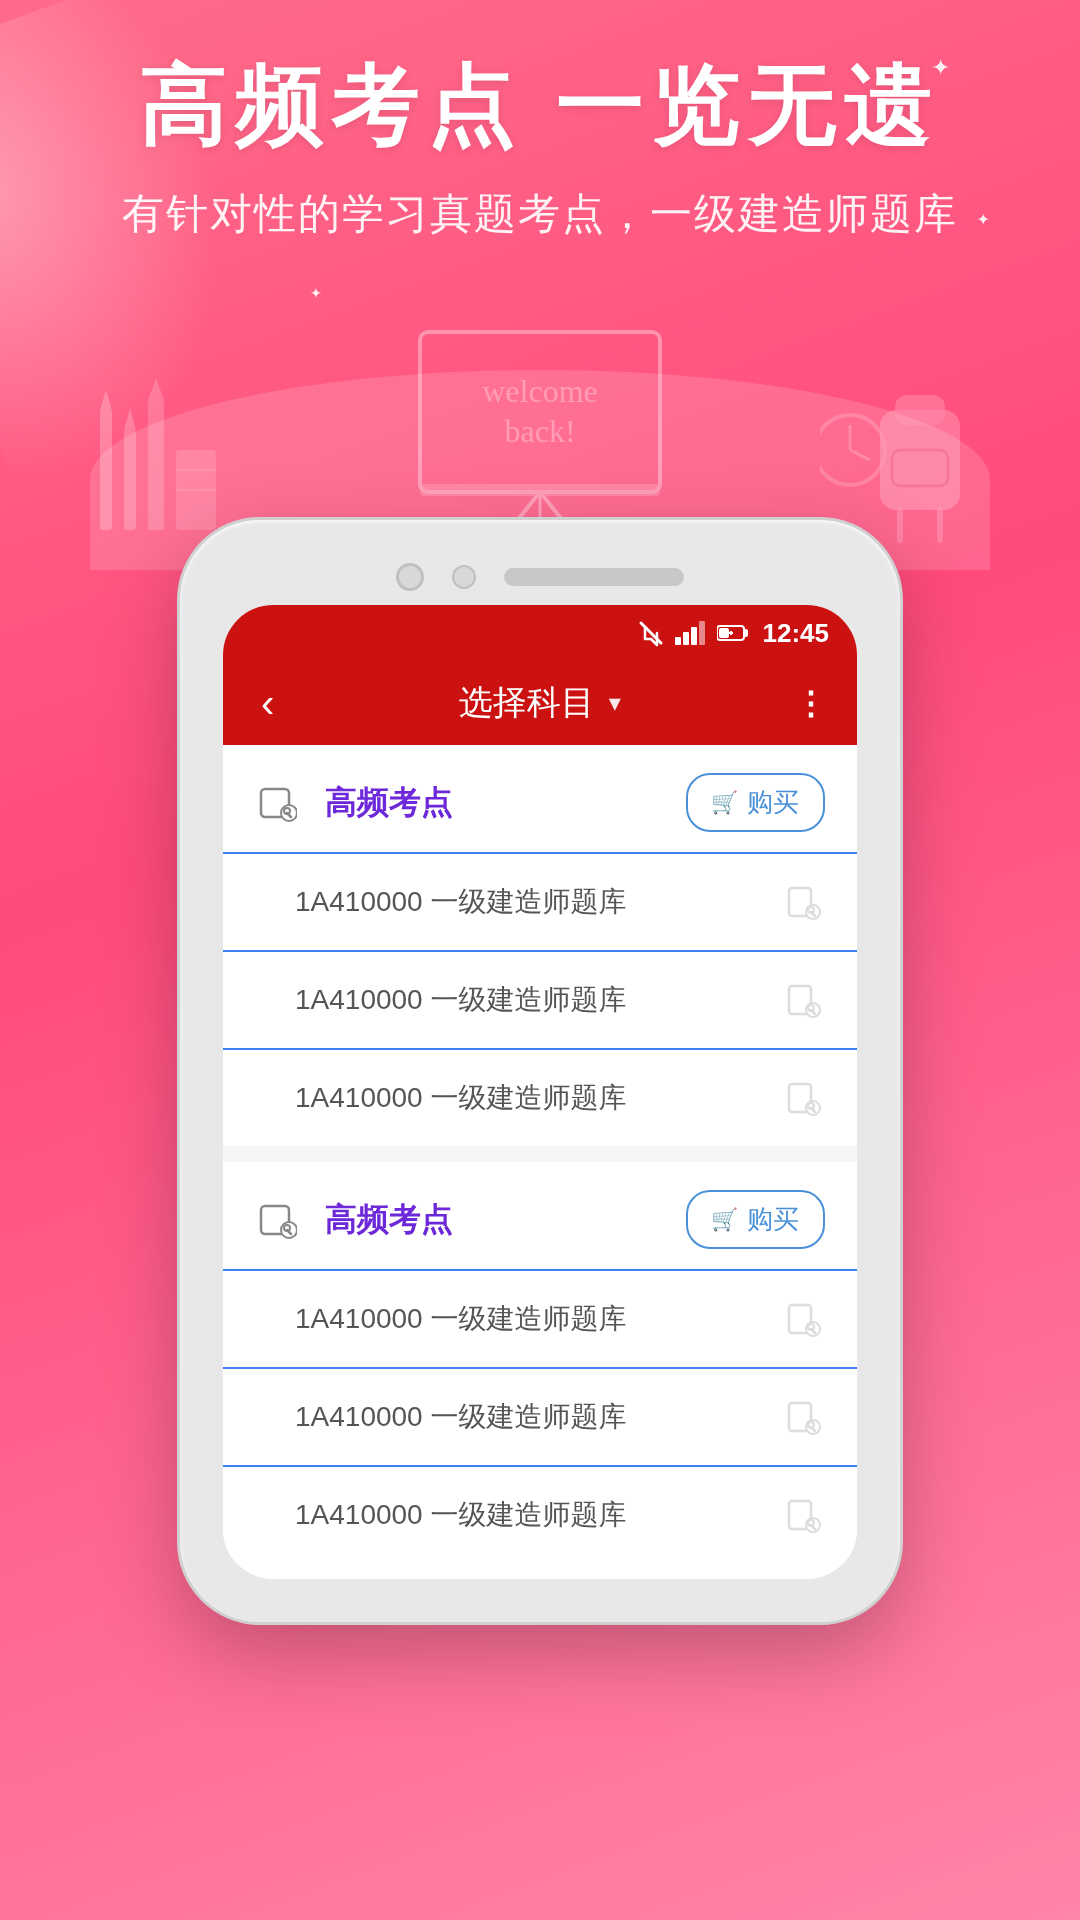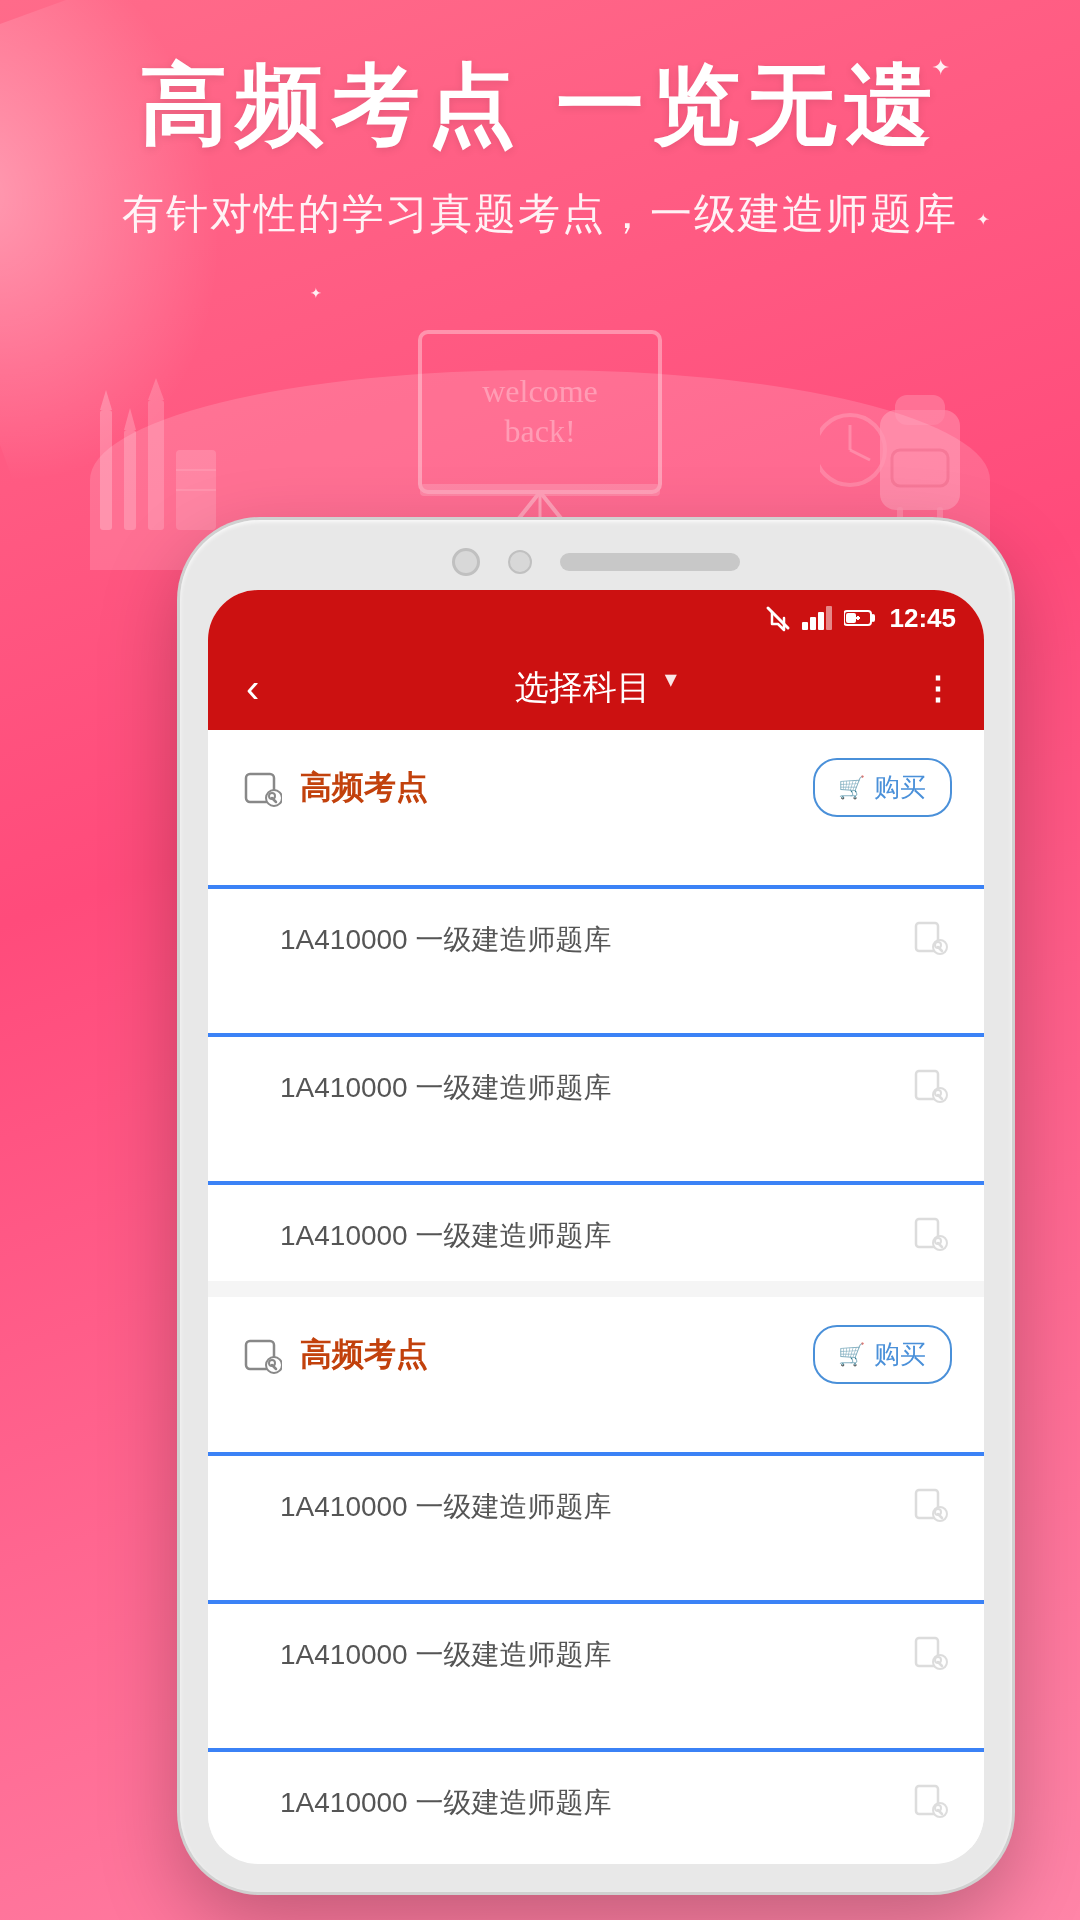--- a/index.html
+++ b/index.html
@@ -114,24 +114,24 @@
     .phone-wrapper {
       position: absolute;
       top: 520px;
       left: 50%;
       transform: translateX(-50%);
       width: 720px;
     }
 
     
     .phone-shell {
-      width: 832px;
+      width: 720px;
       background: #e8e8e8;
       border-radius: 80px;
-      padding: 28px;
+      padding: 43px;
       box-shadow:
         0 0 0 3px #d0d0d0,
         0 30px 80px rgba(0,0,0,0.25),
         inset 0 2px 4px rgba(255,255,255,0.8);
       position: relative;
     }
 
     
     .phone-top {
       display: flex;
@@ -206,20 +206,21 @@
 
     .header-back {
       color: white;
       font-size: 40px;
       font-weight: 300;
       padding: 10px;
     }
 
     .header-title {
       display: flex;
+      align-items: center;
       gap: 14px;
       color: white;
       font-size: 34px;
       font-weight: 500;
     }
 
     .header-chevron {
       font-size: 24px;
       color: rgba(255,255,255,0.9);
     }
@@ -260,21 +261,22 @@
       width: 44px;
       height: 44px;
       display: flex;
       align-items: center;
       justify-content: center;
     }
 
     .section-title {
       font-size: 32px;
       font-weight: 600;
-      color: #c2410c;
+      color: #6d28d9;
+      margin-left: 10px;
     }
 
     .buy-btn {
       display: flex;
       align-items: center;
       gap: 8px;
       border: 2px solid #4a90d9;
       border-radius: 24px;
       padding: 10px 24px;
       color: #4a90d9;
@@ -283,26 +285,25 @@
       cursor: pointer;
     }
 
     .cart-icon {
       font-size: 22px;
     }
 
     
     .list-item {
       display: flex;
-      align-items: flex-end;
+      align-items: center;
       justify-content: space-between;
       padding: 26px 32px;
       padding-left: 72px;
-      border-top: 4px solid #3b82f6;
-      margin-top: 48px;
+      border-top: 2px solid #3b82f6;
     }
 
     .item-text {
       font-size: 28px;
       color: #555;
     }
 
     .item-icon {
       width: 44px;
       height: 44px;

